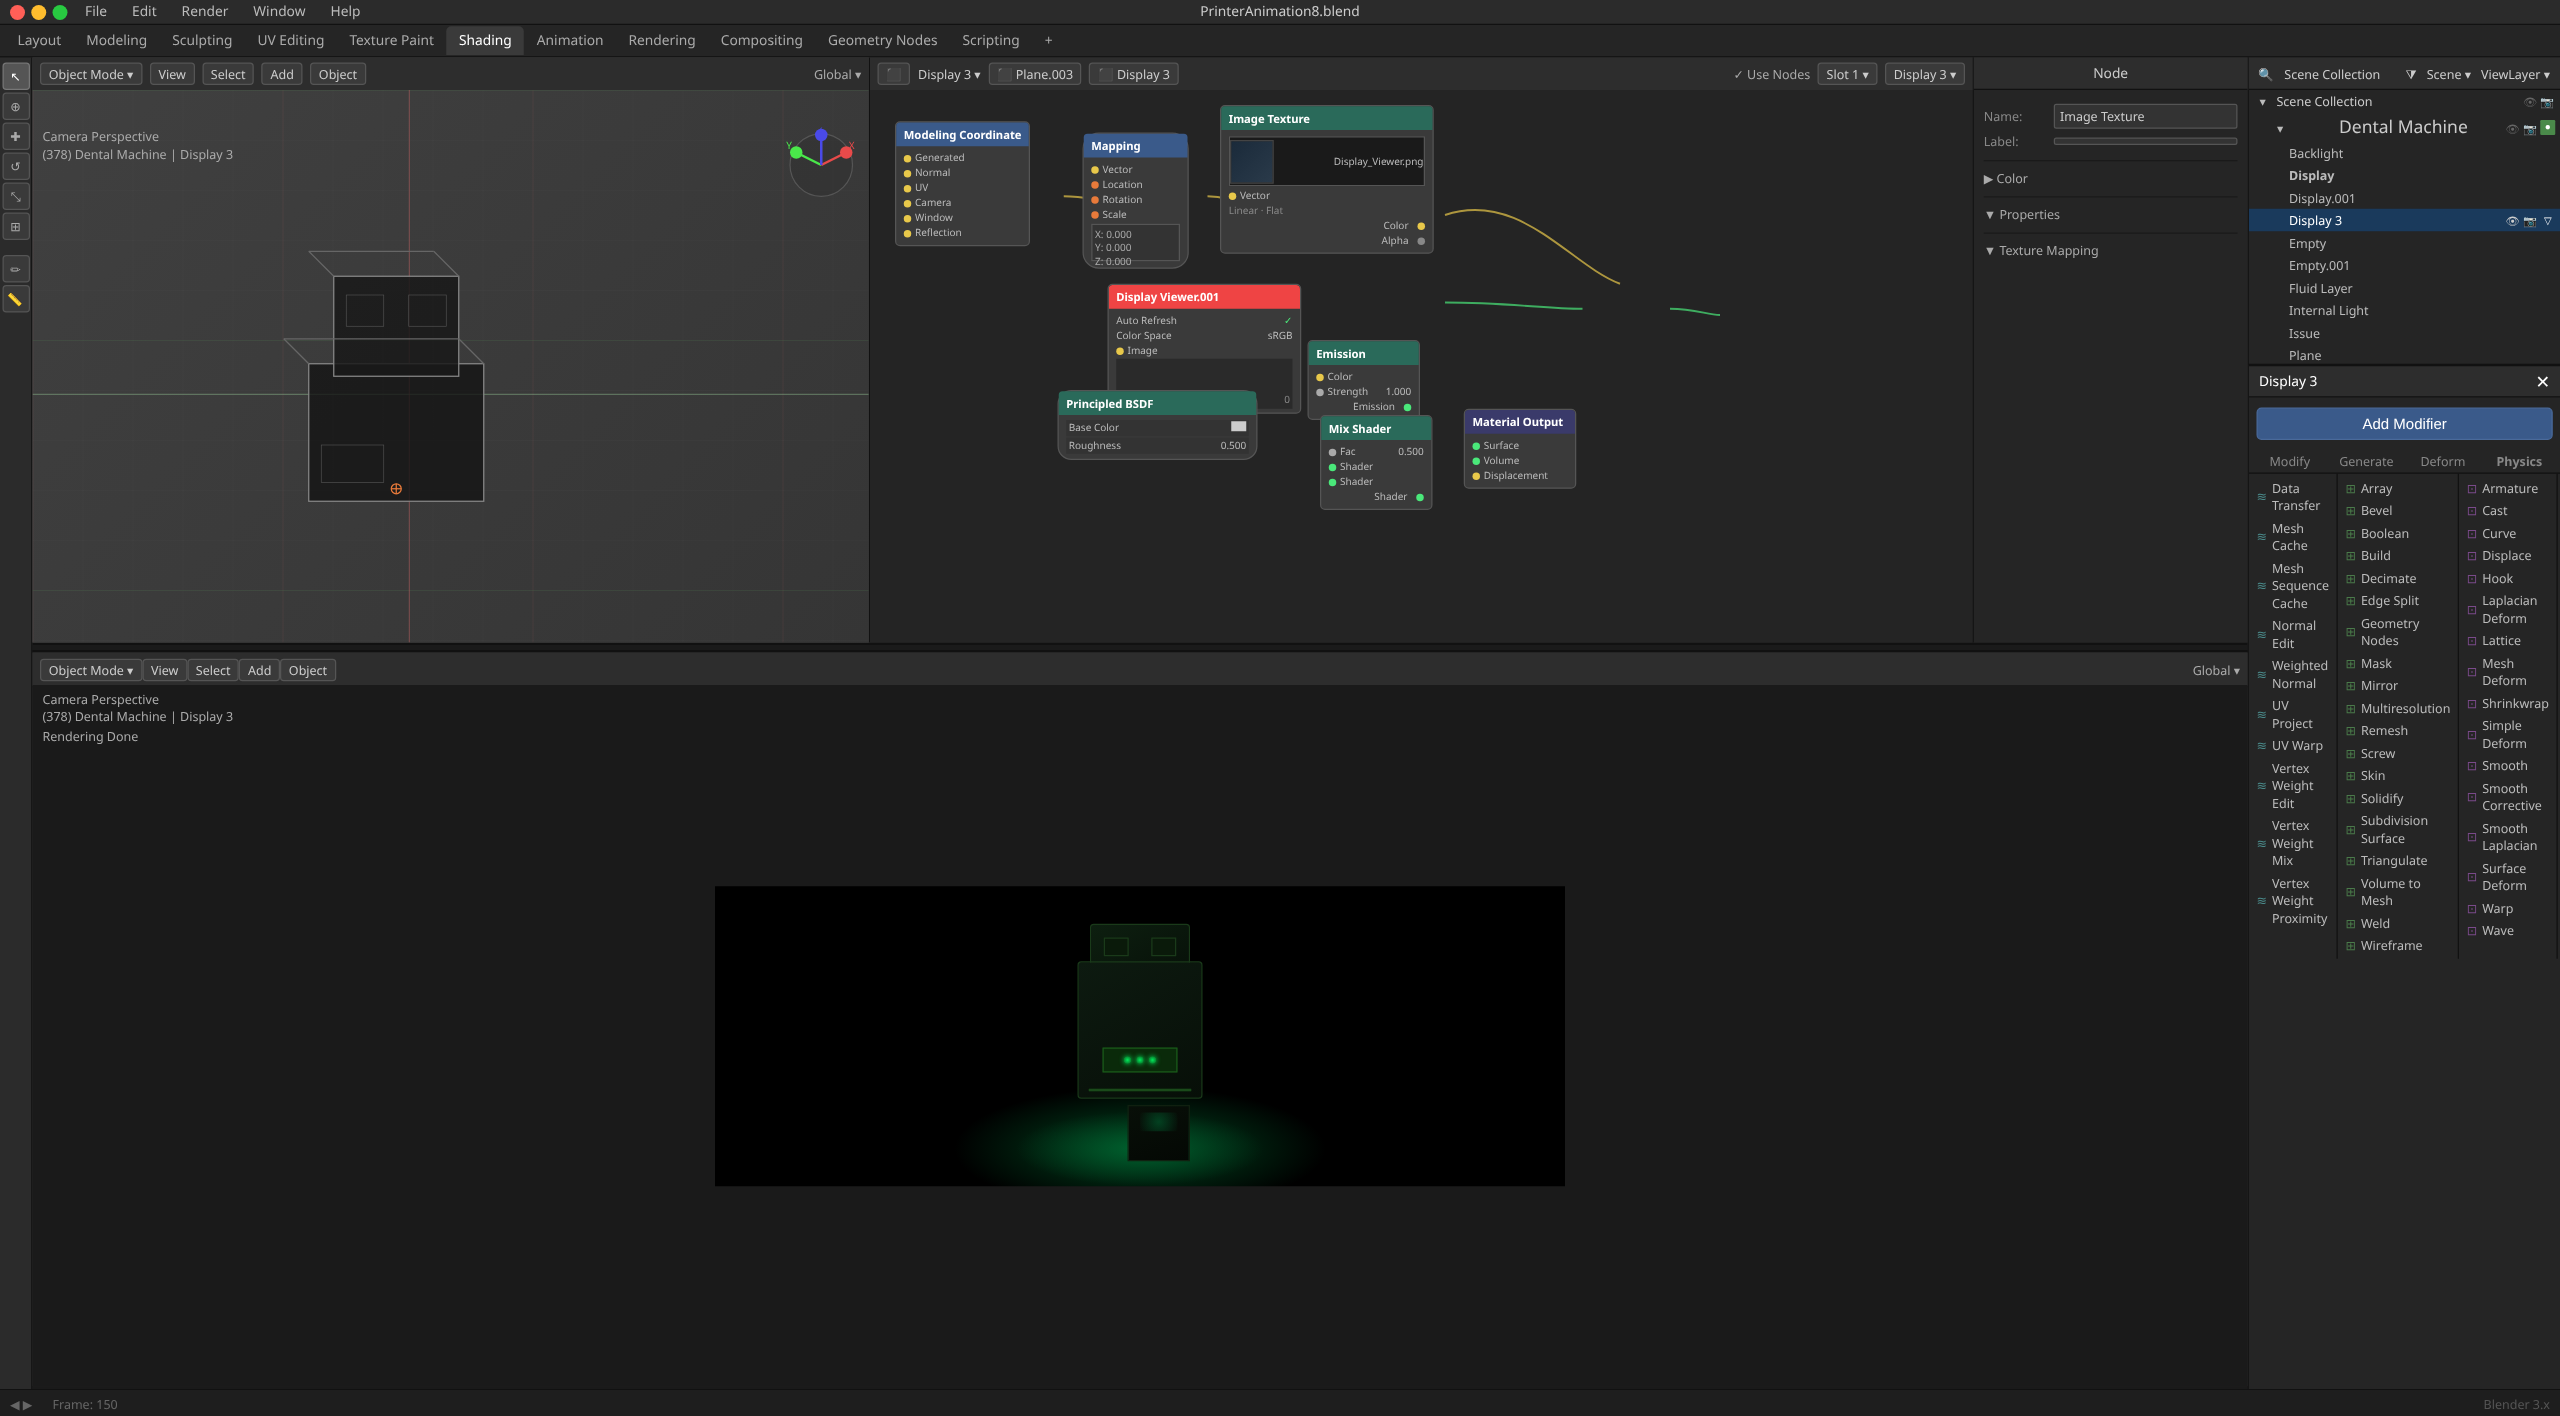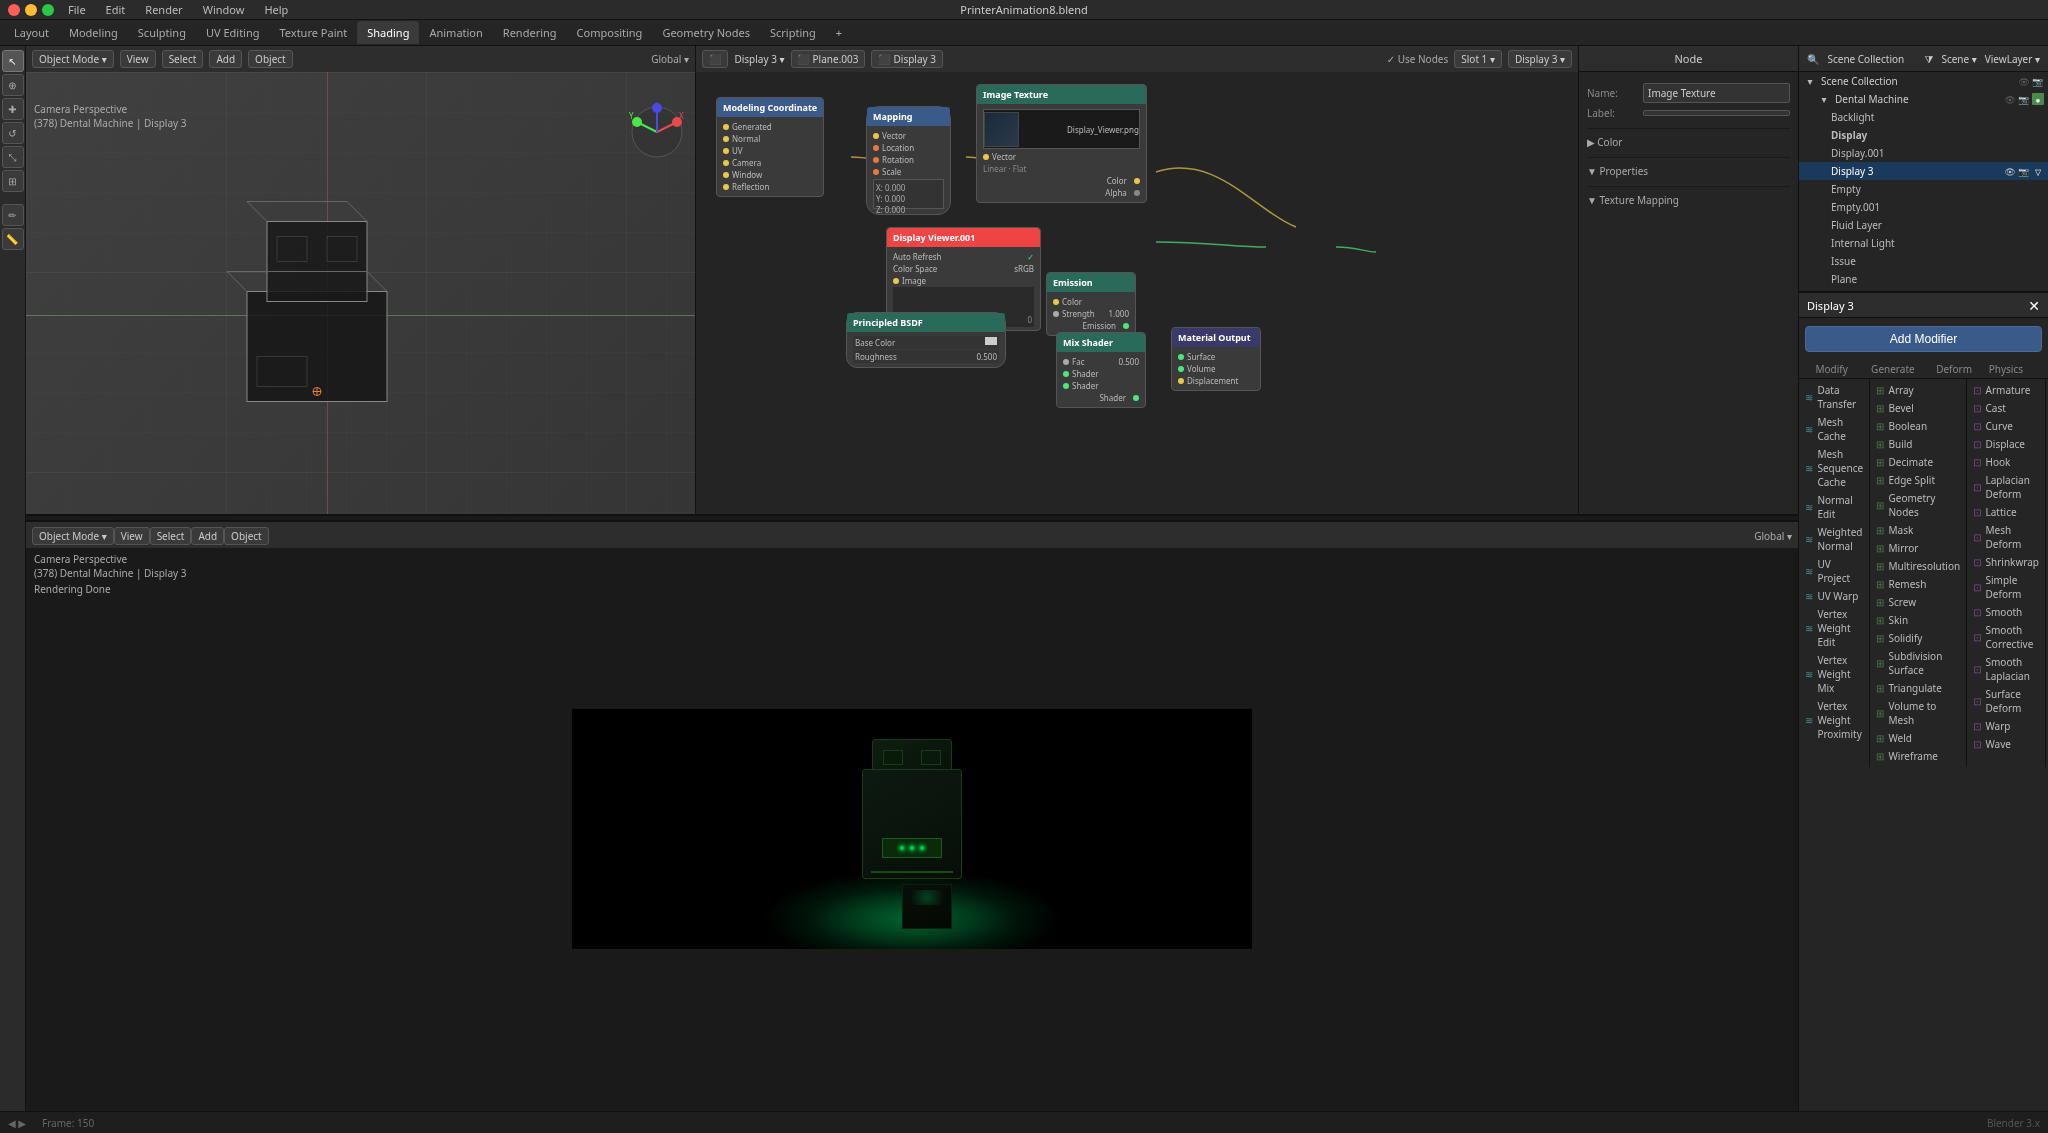--- a/index.html
+++ b/index.html
@@ -937,21 +937,21 @@
         <span class="outliner-icon">▾</span>
         <span style="font-size:10px; color:#ccc;">Scene Collection</span>
         <div class="outliner-vis-icons">
           <span class="vis-icon">👁</span>
           <span class="vis-icon">📷</span>
         </div>
       </div>
       <div class="outliner-item">
         <span class="outliner-indent"></span>
         <span class="outliner-icon">▾</span>
-        <span style="font-size:10px; color:#ccc;">Dental Machine</span>
+        <span style="font-size:14px; color:#ccc;margin-left:36px;">Dental Machine</span>
         <div class="outliner-vis-icons">
           <span class="vis-icon">👁</span>
           <span class="vis-icon">📷</span>
           <span style="width:12px;height:12px;background:#4a8a4a;border-radius:1px;font-size:8px;display:flex;align-items:center;justify-content:center;color:#fff;">●</span>
         </div>
       </div>
       <div class="outliner-item">
         <span class="outliner-indent"></span>
         <span class="outliner-indent"></span>
         <span style="font-size:10px; color:#bbb;">Backlight</span>
@@ -1022,21 +1022,21 @@
       </div>
 
       <div style="padding:4px 6px;">
         <button class="add-modifier-btn" style="border-radius:4px; background:#3a5a8a; border-color:#4a6a9a; color:#fff; font-size:12px;">Add Modifier</button>
       </div>
 
       <div style="display:flex; padding:2px 6px; gap:8px; border-bottom:1px solid #111;">
         <span style="font-size:10px; color:#888; flex:1; text-align:center; cursor:pointer;">Modify</span>
         <span style="font-size:10px; color:#888; flex:1; text-align:center; cursor:pointer;">Generate</span>
         <span style="font-size:10px; color:#888; flex:1; text-align:center; cursor:pointer;">Deform</span>
-        <span style="font-size:10px; color:#888; flex:1; cursor:pointer;">Physics</span>
+        <span style="font-size:10px; color:#888; flex:1; text-align:center; cursor:pointer;font-weight:bold;">Physics</span>
       </div>
 
       <div style="display:flex; font-size:10px;">
 
         <div style="flex:1; border-right:1px solid #111; padding:2px;">
           <div class="mod-item">
             <span style="color:#4a8a8a;">≋</span>
             <span>Data Transfer</span>
           </div>
           <div class="mod-item">

